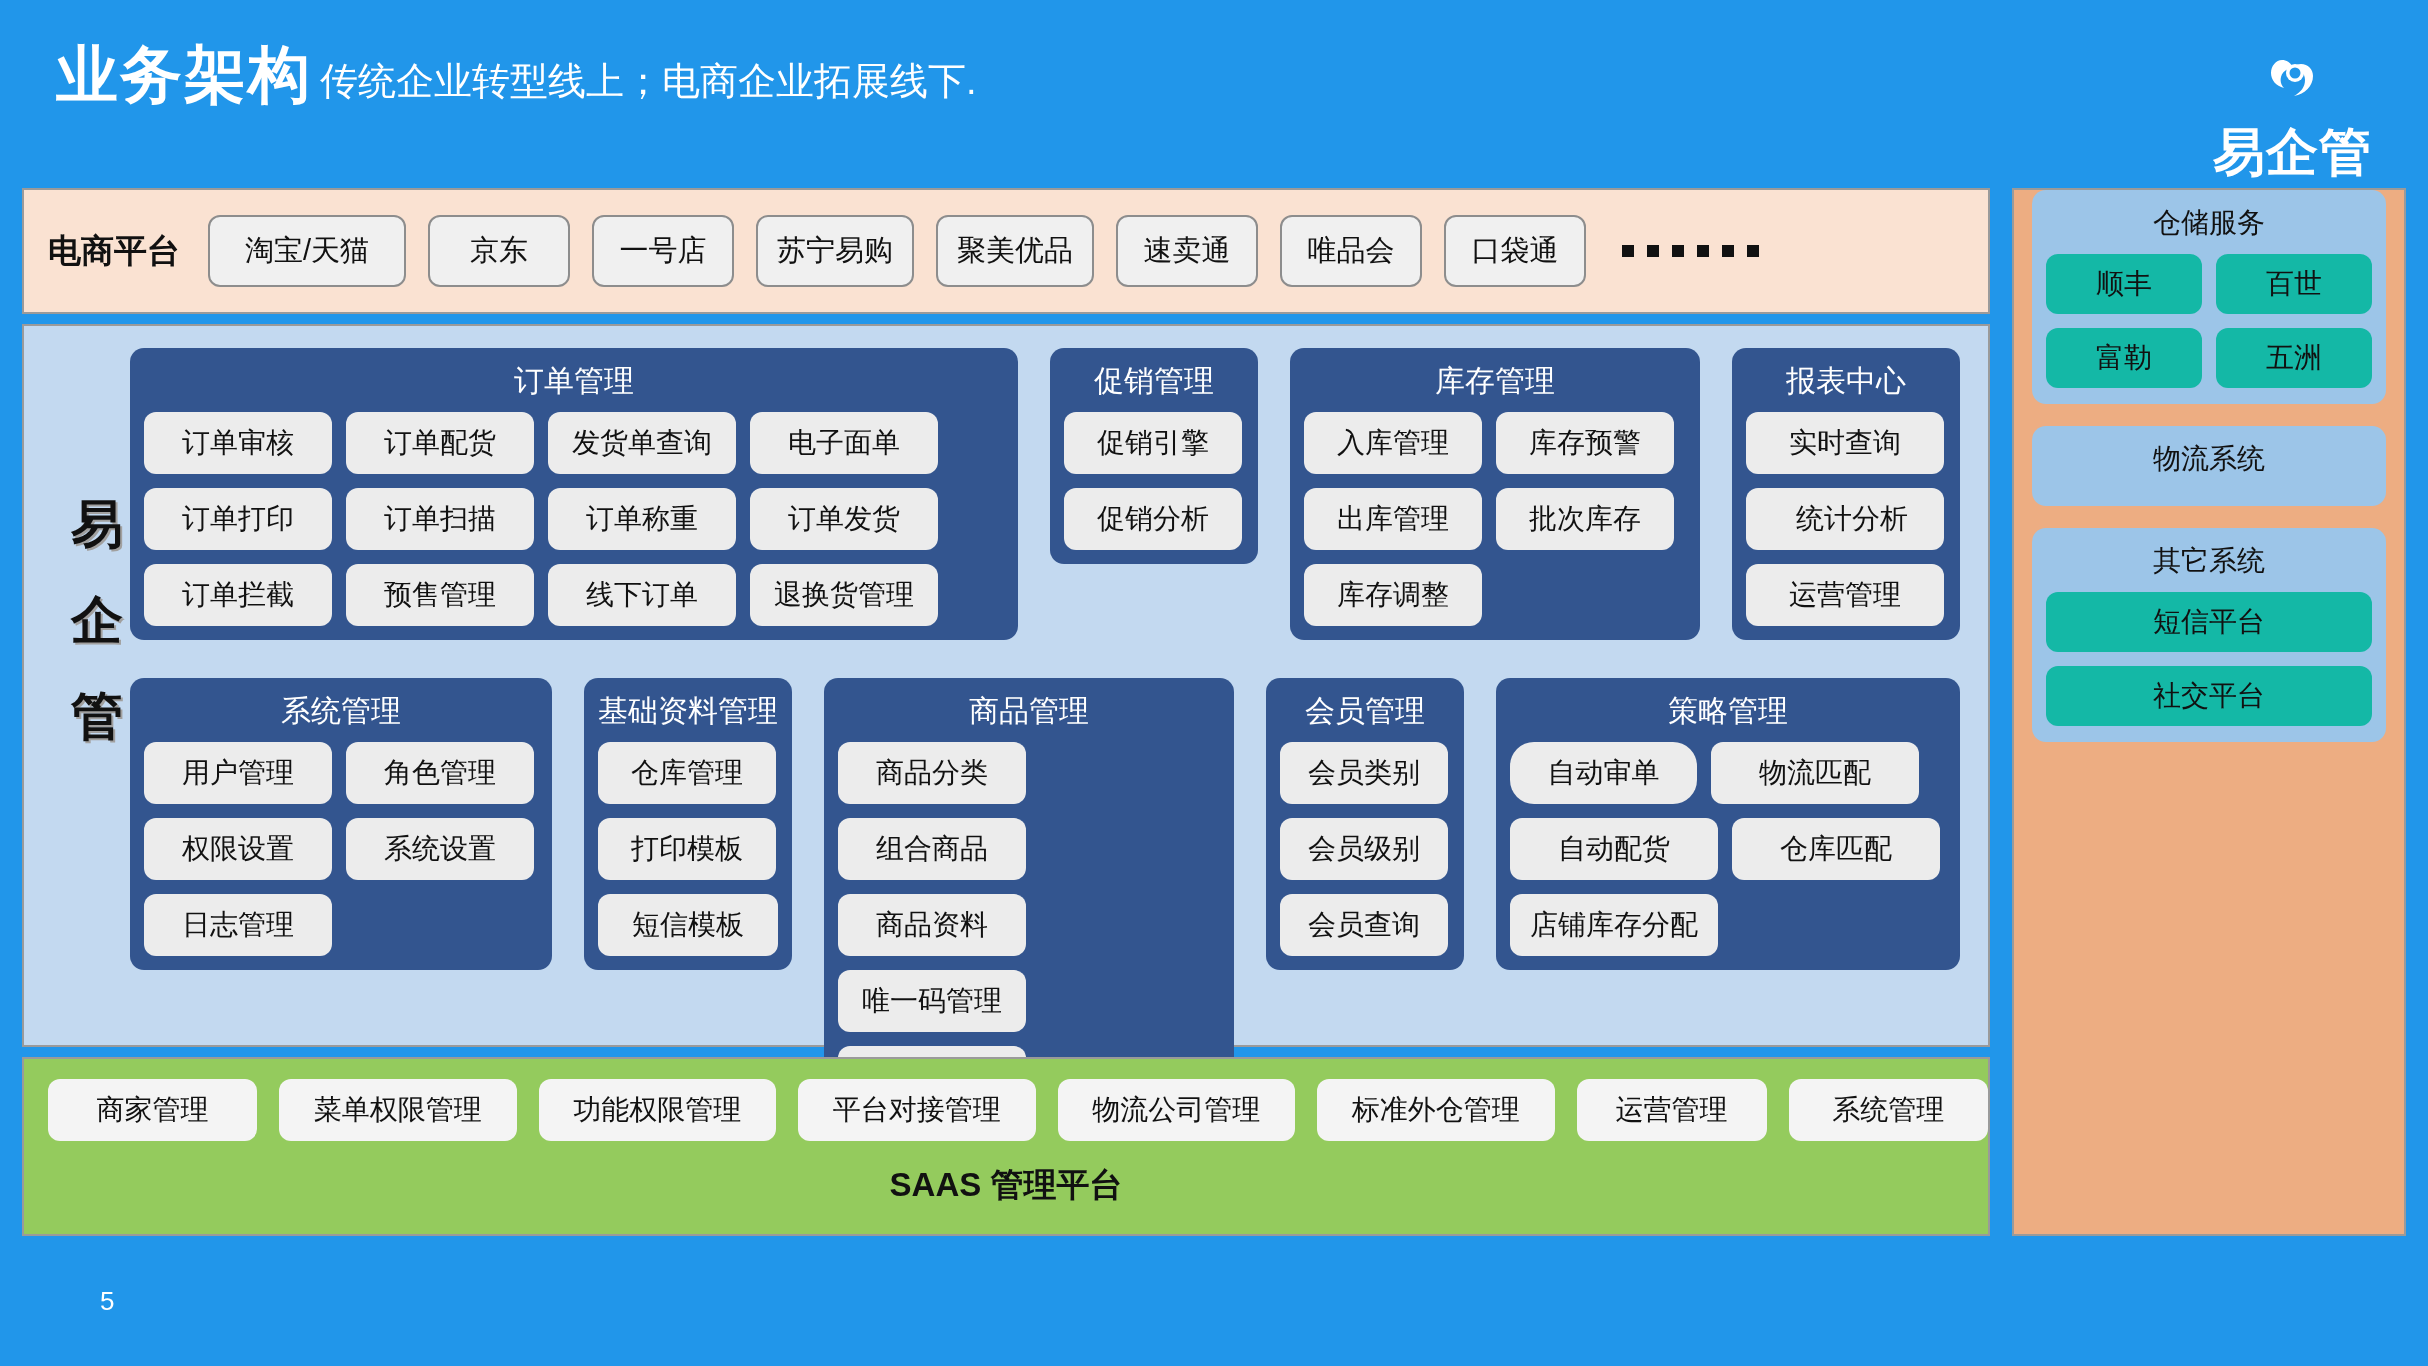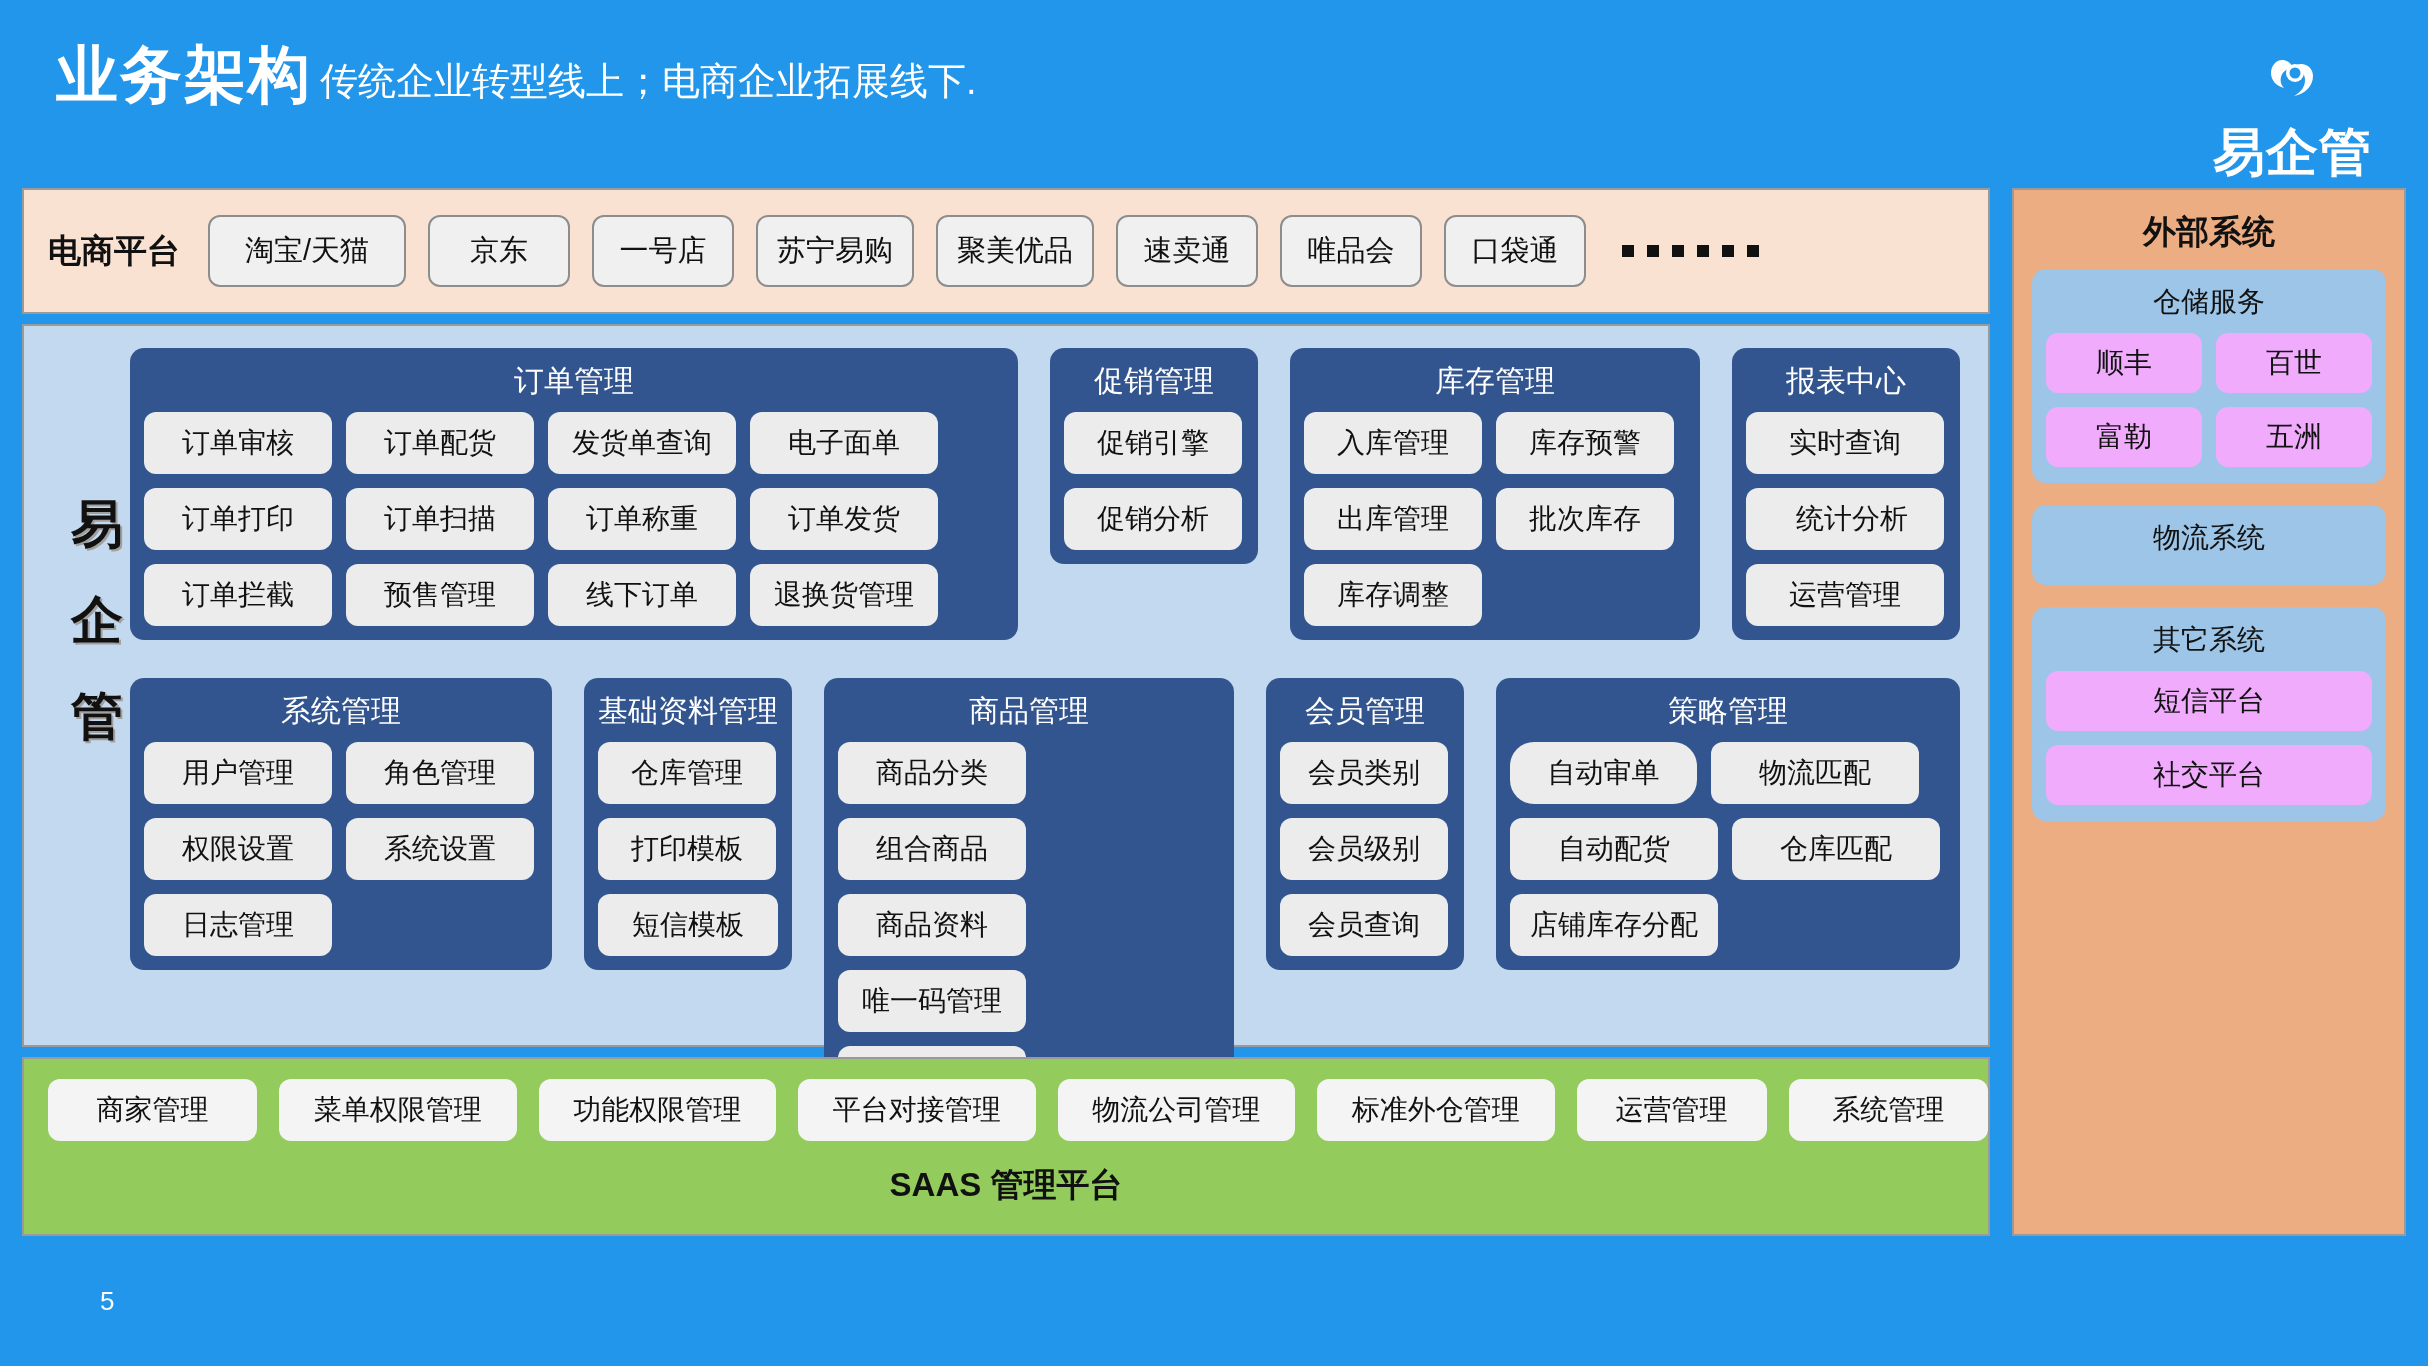--- a/index.html
+++ b/index.html
@@ -115,21 +115,21 @@
   }
   .ext-box{
     background:#9cc5e8;border-radius:14px;margin:0 18px 22px 18px;
     padding:12px 14px 16px 14px;box-sizing:border-box;
   }
   .ext-box-title{
     text-align:center;font-size:28px;color:#111;margin:2px 0 12px 0;white-space:nowrap;
   }
   .ext-grid{display:flex;flex-wrap:wrap;gap:14px;justify-content:space-between;}
   .ext-tile{
-    background:#f0abfc;border-radius:12px;
+    background:#14b8a6;border-radius:12px;
     font-size:28px;color:#111;
     display:flex;align-items:center;justify-content:center;
     height:60px;box-sizing:border-box;white-space:nowrap;padding:0 10px;
   }
   .ext-tile.half{width:calc(50% - 7px);}
   .ext-tile.full{width:100%;}
 
   
   .page-num{
     position:absolute;left:100px;bottom:52px;
@@ -285,21 +285,20 @@
         <div class="saas-chip" style="width: 248px;">物流公司管理</div>
         <div class="saas-chip" style="width: 248px;">标准外仓管理</div>
         <div class="saas-chip" style="width: 198px;">运营管理</div>
         <div class="saas-chip" style="width: 208px;">系统管理</div>
       </div>
     <div class="saas-title">SAAS 管理平台</div>
   </div>
 </div>
 
 <div class="ext">
-  <div class="ext-title">外部系统</div>
   <div id="ext-groups">
       <div class="ext-box">
         <div class="ext-box-title">仓储服务</div>
         <div class="ext-grid">
           <div class="ext-tile half">顺丰</div>
           <div class="ext-tile half">百世</div>
           <div class="ext-tile half">富勒</div>
           <div class="ext-tile half">五洲</div>
         </div>
       </div>

